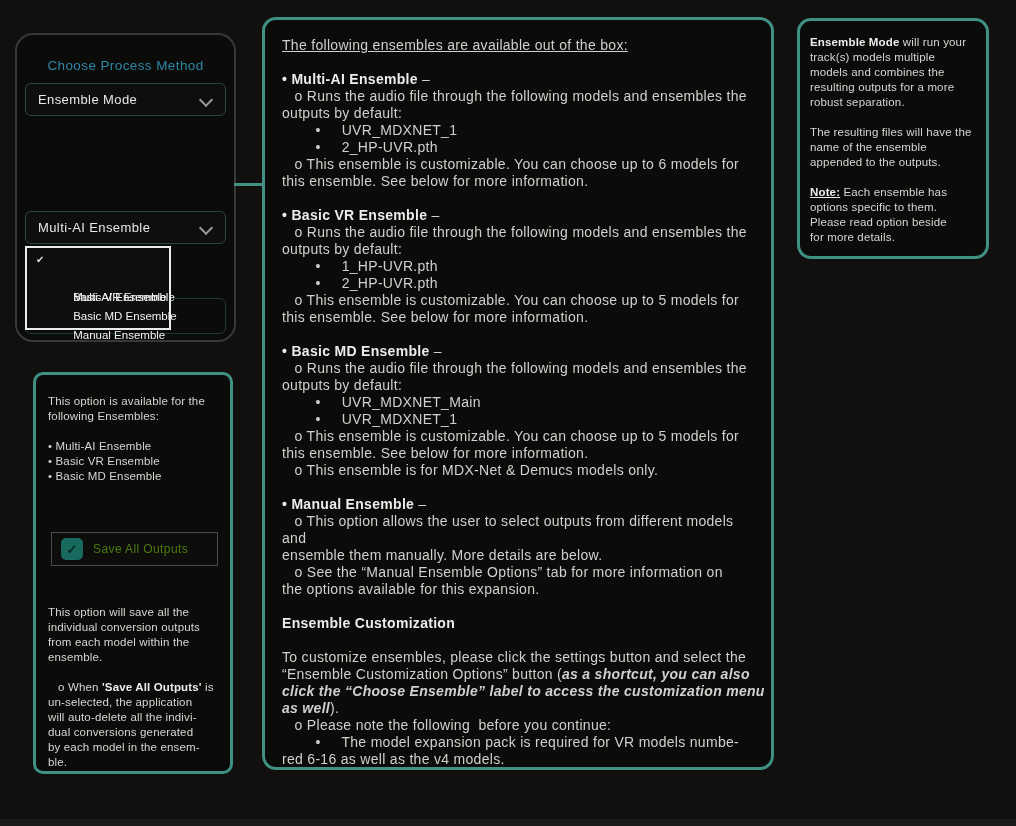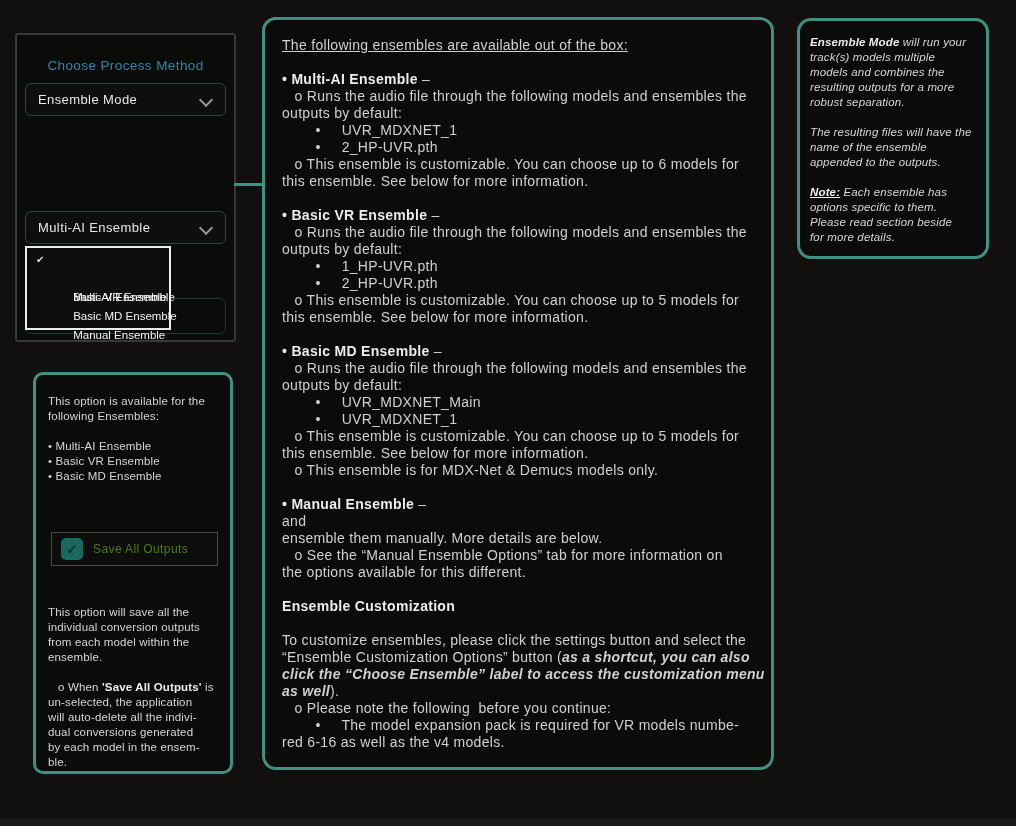--- a/index.html
+++ b/index.html
@@ -11,21 +11,21 @@
   
   .panel-teal{
     position:absolute;background:#0b0b0a;
     border:3px solid #3f9183;border-radius:14px;box-sizing:border-box;
   }
   .panel-plain{
     position:absolute;background:#0b0b0a;
     border:2px solid #383838;border-radius:3px;box-sizing:border-box;
   }
   
-  .left-panel{left:15px;top:33px;width:221px;height:309px;}
+  .left-panel{left:15px;top:33px;width:221px;height:309px;border-radius:18px;}
   .teal-label{
     position:absolute;left:0;width:100%;text-align:center;
     color:#2e87a6;font-size:13.5px;letter-spacing:0.4px;
   }
   .lbl1{top:23px;}
   .lbl2{top:152px;cursor:pointer;margin-top:44px;}
   .dropdown{
     position:absolute;left:8px;width:201px;height:33px;
     background:#0e0e0d;border:1px solid #2c4540;border-radius:6px;
     box-sizing:border-box;display:flex;align-items:center;
@@ -61,21 +61,21 @@
   .small .rt-line{height:15px;line-height:15px;font-size:11.5px;color:#d6d6d4;letter-spacing:0.15px;}
   .rt-b{font-weight:700;color:#ececea;}
   .rt-i{font-style:italic;font-weight:600;}
   .rt-u{text-decoration:underline;}
   .rt-center{text-align:left;}
   
   .doc-panel{left:262px;top:17px;width:512px;height:753px;}
   .doc{padding:17px 6px 0 17px;}
   
   .mode-panel{left:797px;top:18px;width:192px;height:241px;}
-  .mode-panel .small{padding:14px 6px 0 10px;font-style:italic;}
+  .mode-panel .small{padding:14px 6px 0 10px;}
   
   .save-panel{left:33px;top:372px;width:200px;height:402px;border-radius:10px;}
   .save-panel .small{padding:0 6px 0 12px;}
   .save-panel .intro{padding-top:19px;}
   .sp1{height:48px;}
   .sp2{height:39px;}
   .checkbox-row{
     margin-left:15px;width:167px;height:34px;
     border:1px solid #4a4a49;box-sizing:border-box;
     display:flex;align-items:center;gap:10px;padding-left:9px;cursor:pointer;
@@ -150,24 +150,25 @@
         <div class="rt-line"><span class="rt-b">• </span><span class="rt-b">Basic MD Ensemble</span><span> –</span></div>
         <div class="rt-line"><span>   o Runs the audio file through the following models and ensembles the</span></div>
         <div class="rt-line"><span>outputs by default:</span></div>
         <div class="rt-line"><span>        •     UVR_MDXNET_Main</span></div>
         <div class="rt-line"><span>        •     UVR_MDXNET_1</span></div>
         <div class="rt-line"><span>   o This ensemble is customizable. You can choose up to 5 models for</span></div>
         <div class="rt-line"><span>this ensemble. See below for more information.</span></div>
         <div class="rt-line"><span>   o This ensemble is for MDX-Net &amp; Demucs models only.</span></div>
         <div class="rt-line"></div>
         <div class="rt-line"><span class="rt-b">• </span><span class="rt-b">Manual Ensemble</span><span> –</span></div>
+        <div class="rt-line"><span>   o This option allows the user to select outputs from different models</span></div>
         <div class="rt-line"><span>and</span></div>
         <div class="rt-line"><span>ensemble them manually. More details are below.</span></div>
         <div class="rt-line"><span>   o See the “Manual Ensemble Options” tab for more information on</span></div>
-        <div class="rt-line"><span>the options available for this different.</span></div>
+        <div class="rt-line"><span>the options available for this expansion.</span></div>
         <div class="rt-line"></div>
         <div class="rt-line rt-center"><span class="rt-b">Ensemble Customization</span></div>
         <div class="rt-line"></div>
         <div class="rt-line"><span>To customize ensembles, please click the settings button and select the</span></div>
         <div class="rt-line"><span>“Ensemble Customization Options” button (</span><span class="rt-i">as a shortcut, you can also</span></div>
         <div class="rt-line"><span class="rt-i">click the “Choose Ensemble” label to access the customization menu</span></div>
         <div class="rt-line"><span class="rt-i">as well</span><span>).</span></div>
         <div class="rt-line"><span>   o Please note the following  before you continue:</span></div>
         <div class="rt-line"><span>        •     The model expansion pack is required for VR models numbe-</span></div>
         <div class="rt-line"><span>red 6-16 as well as the v4 models.</span></div>
@@ -181,21 +182,21 @@
         <div class="rt-line"><span>models and combines the</span></div>
         <div class="rt-line"><span>resulting outputs for a more</span></div>
         <div class="rt-line"><span>robust separation.</span></div>
         <div class="rt-line"></div>
         <div class="rt-line"><span>The resulting files will have the</span></div>
         <div class="rt-line"><span>name of the ensemble</span></div>
         <div class="rt-line"><span>appended to the outputs.</span></div>
         <div class="rt-line"></div>
         <div class="rt-line"><span class="rt-b rt-u">Note:</span><span> Each ensemble has</span></div>
         <div class="rt-line"><span>options specific to them.</span></div>
-        <div class="rt-line"><span>Please read section beside</span></div>
+        <div class="rt-line"><span>Please read option beside</span></div>
         <div class="rt-line"><span>for more details.</span></div>
       </div>
   </section>
 
   <section class="panel-teal save-panel">
     <div class="small intro">
         <div class="rt-line"><span>This option is available for the</span></div>
         <div class="rt-line"><span>following Ensembles:</span></div>
         <div class="rt-line"></div>
         <div class="rt-line"><span>• Multi-AI Ensemble</span></div>

